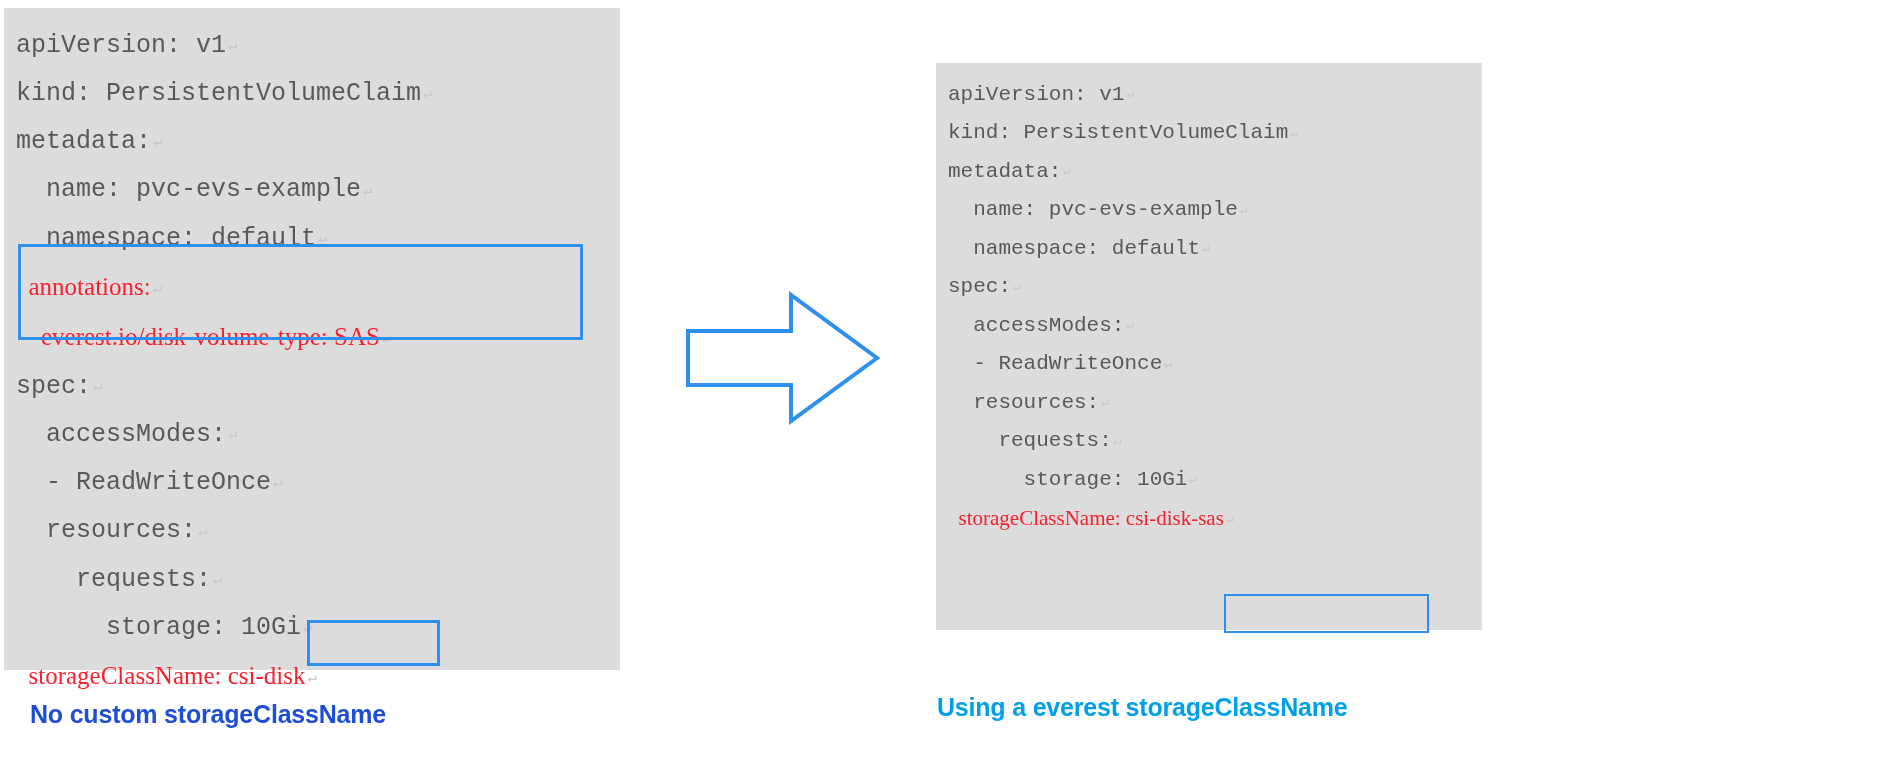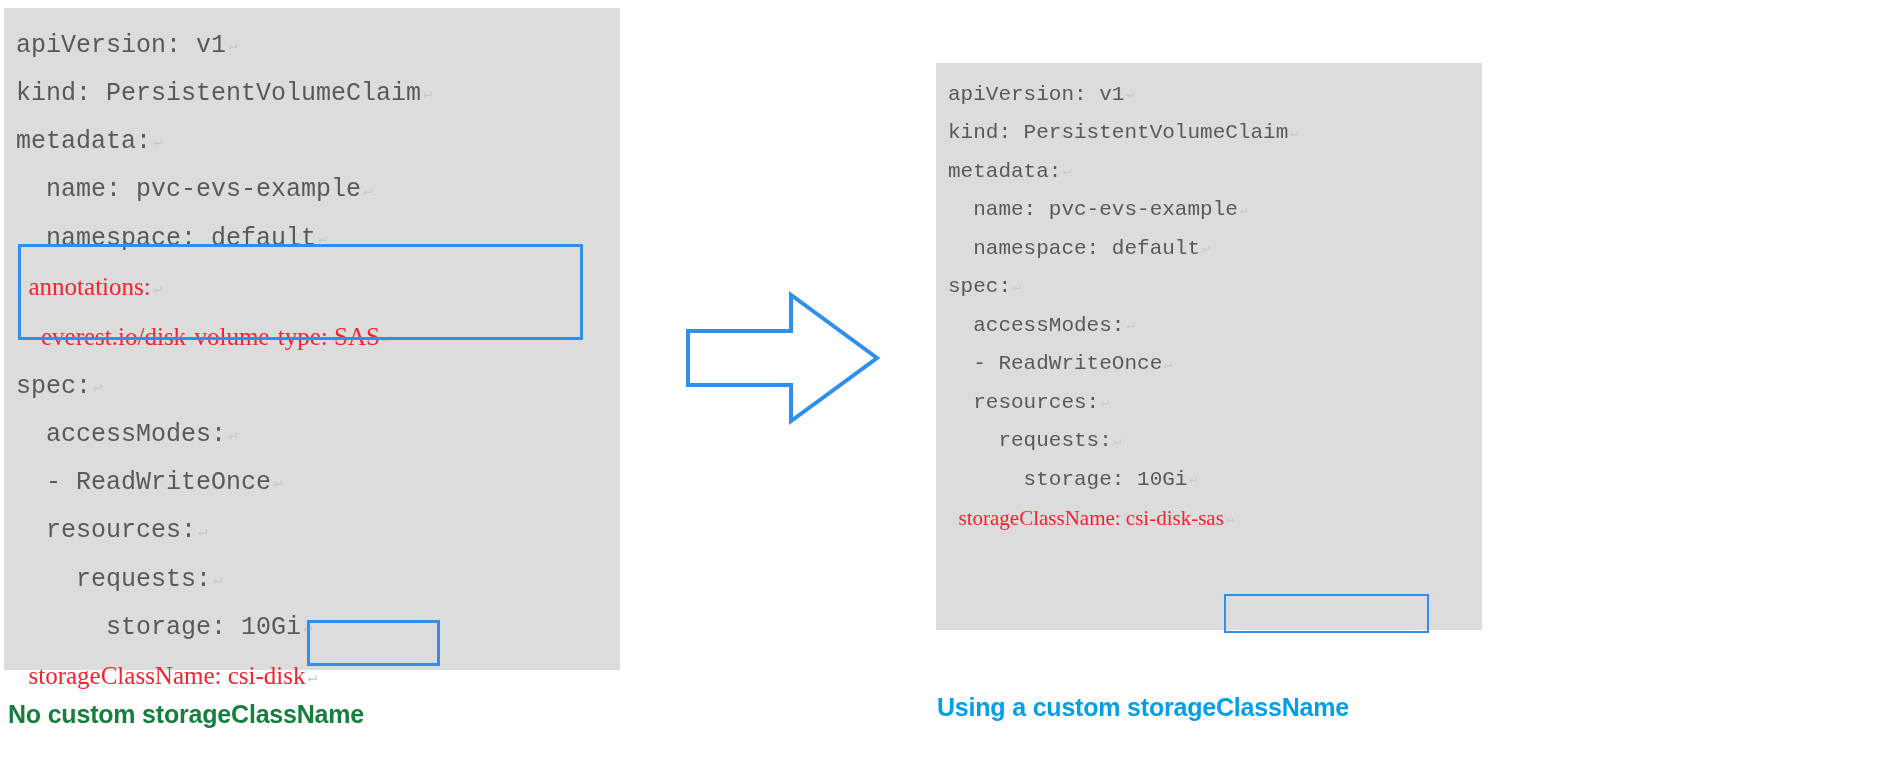--- a/index.html
+++ b/index.html
@@ -117,25 +117,25 @@
   #caption-right { left: 937px; top: 693px; }
 </style>
 </head>
 <body>
 
 <div class="code-panel" id="panel-left" style="background: rgb(220, 220, 220);"><span class="code-line"><span class="txt grey" style="color: rgb(89, 89, 89);">apiVersion: v1</span><span class="ret">↵</span></span><span class="code-line"><span class="txt grey" style="color: rgb(89, 89, 89);">kind: PersistentVolumeClaim</span><span class="ret">↵</span></span><span class="code-line"><span class="txt grey" style="color: rgb(89, 89, 89);">metadata:</span><span class="ret">↵</span></span><span class="code-line"><span class="txt grey" style="color: rgb(89, 89, 89);">  name: pvc-evs-example</span><span class="ret">↵</span></span><span class="code-line"><span class="txt grey" style="color: rgb(89, 89, 89);">  namespace: default</span><span class="ret">↵</span></span><span class="code-line"><span class="txt red" style="color: rgb(245, 34, 45);">  annotations:</span><span class="ret">↵</span></span><span class="code-line"><span class="txt red" style="color: rgb(245, 34, 45);">    everest.io/disk-volume-type: SAS</span><span class="ret">↵</span></span><span class="code-line"><span class="txt grey" style="color: rgb(89, 89, 89);">spec:</span><span class="ret">↵</span></span><span class="code-line"><span class="txt grey" style="color: rgb(89, 89, 89);">  accessModes:</span><span class="ret">↵</span></span><span class="code-line"><span class="txt grey" style="color: rgb(89, 89, 89);">  - ReadWriteOnce</span><span class="ret">↵</span></span><span class="code-line"><span class="txt grey" style="color: rgb(89, 89, 89);">  resources:</span><span class="ret">↵</span></span><span class="code-line"><span class="txt grey" style="color: rgb(89, 89, 89);">    requests:</span><span class="ret">↵</span></span><span class="code-line"><span class="txt grey" style="color: rgb(89, 89, 89);">      storage: 10Gi</span><span class="ret">↵</span></span><span class="code-line"><span class="txt red" style="color: rgb(245, 34, 45);">  storageClassName: csi-disk</span><span class="ret">↵</span></span></div>
 
 <div class="hl-box" id="box-annotations" style="border-color: rgb(46, 143, 236);"></div>
 <div class="hl-box" id="box-csi-disk" style="border-color: rgb(46, 143, 236);"></div>
 
-<div class="caption" id="caption-left" style="color: #15803d;">No custom storageClassName</div>
+<div class="caption" id="caption-left" style="color: #1d4ed8; margin-left: 22px;">No custom storageClassName</div>
 
 <div id="arrow">
   <svg width="200" height="136" viewBox="0 0 200 136" xmlns="http://www.w3.org/2000/svg">
     <polygon points="5,41 108,41 108,5 194,68 108,131 108,95 5,95" fill="#ffffff" stroke="#2e8fec" stroke-width="4" stroke-linejoin="miter"></polygon>
   </svg>
 </div>
 
 <div class="code-panel" id="panel-right" style="background: rgb(220, 220, 220);"><span class="code-line"><span class="txt grey" style="color: rgb(89, 89, 89);">apiVersion: v1</span><span class="ret">↵</span></span><span class="code-line"><span class="txt grey" style="color: rgb(89, 89, 89);">kind: PersistentVolumeClaim</span><span class="ret">↵</span></span><span class="code-line"><span class="txt grey" style="color: rgb(89, 89, 89);">metadata:</span><span class="ret">↵</span></span><span class="code-line"><span class="txt grey" style="color: rgb(89, 89, 89);">  name: pvc-evs-example</span><span class="ret">↵</span></span><span class="code-line"><span class="txt grey" style="color: rgb(89, 89, 89);">  namespace: default</span><span class="ret">↵</span></span><span class="code-line"><span class="txt grey" style="color: rgb(89, 89, 89);">spec:</span><span class="ret">↵</span></span><span class="code-line"><span class="txt grey" style="color: rgb(89, 89, 89);">  accessModes:</span><span class="ret">↵</span></span><span class="code-line"><span class="txt grey" style="color: rgb(89, 89, 89);">  - ReadWriteOnce</span><span class="ret">↵</span></span><span class="code-line"><span class="txt grey" style="color: rgb(89, 89, 89);">  resources:</span><span class="ret">↵</span></span><span class="code-line"><span class="txt grey" style="color: rgb(89, 89, 89);">    requests:</span><span class="ret">↵</span></span><span class="code-line"><span class="txt grey" style="color: rgb(89, 89, 89);">      storage: 10Gi</span><span class="ret">↵</span></span><span class="code-line"><span class="txt red" style="color: rgb(245, 34, 45);">  storageClassName: csi-disk-sas</span><span class="ret">↵</span></span></div>
 
 <div class="hl-box thin" id="box-csi-disk-sas" style="border-color: rgb(46, 143, 236);"></div>
 
-<div class="caption" id="caption-right" style="color: rgb(0, 160, 233);">Using a custom storageClassName</div>
+<div class="caption" id="caption-right" style="color: rgb(0, 160, 233);">Using a everest storageClassName</div>
 
 </body></html>

